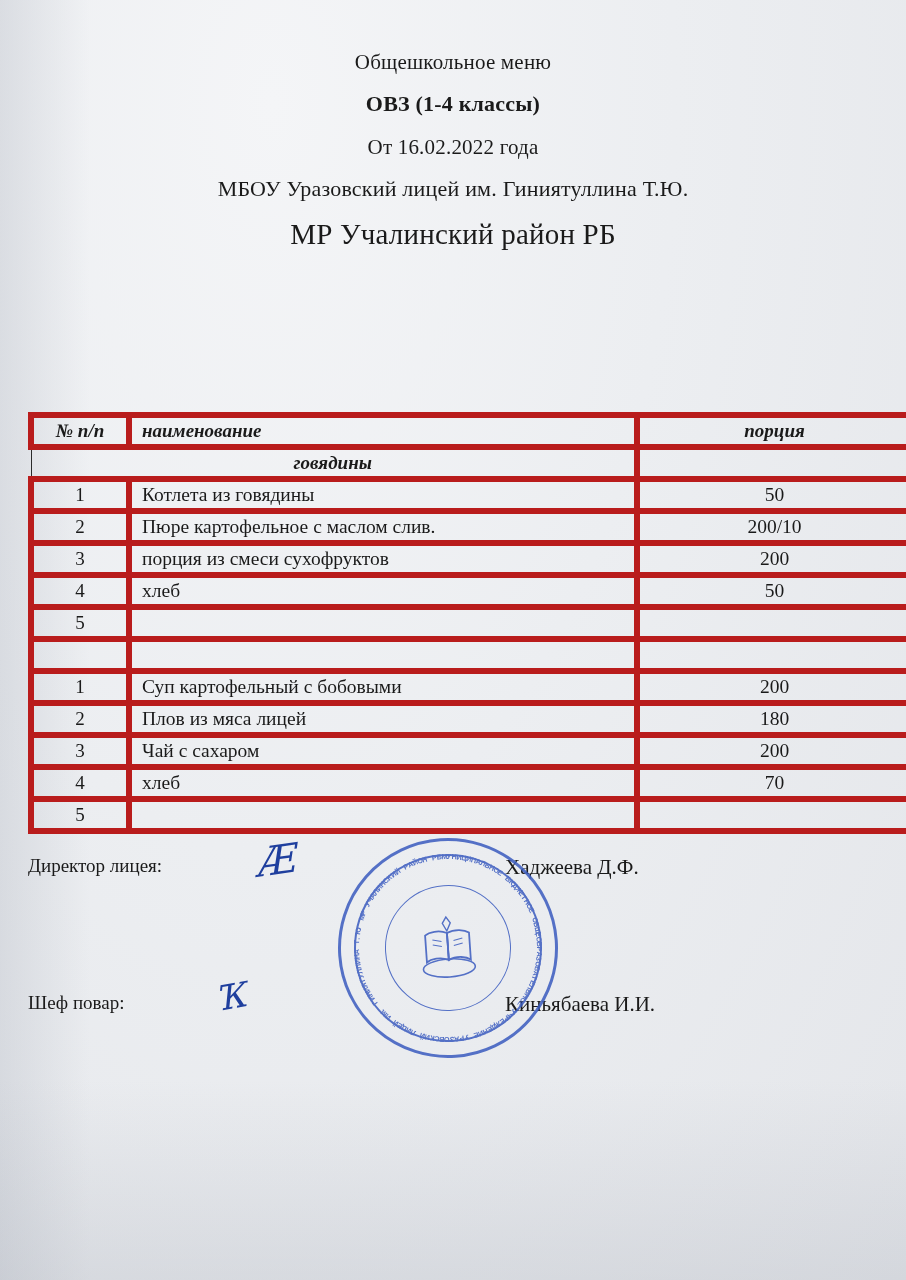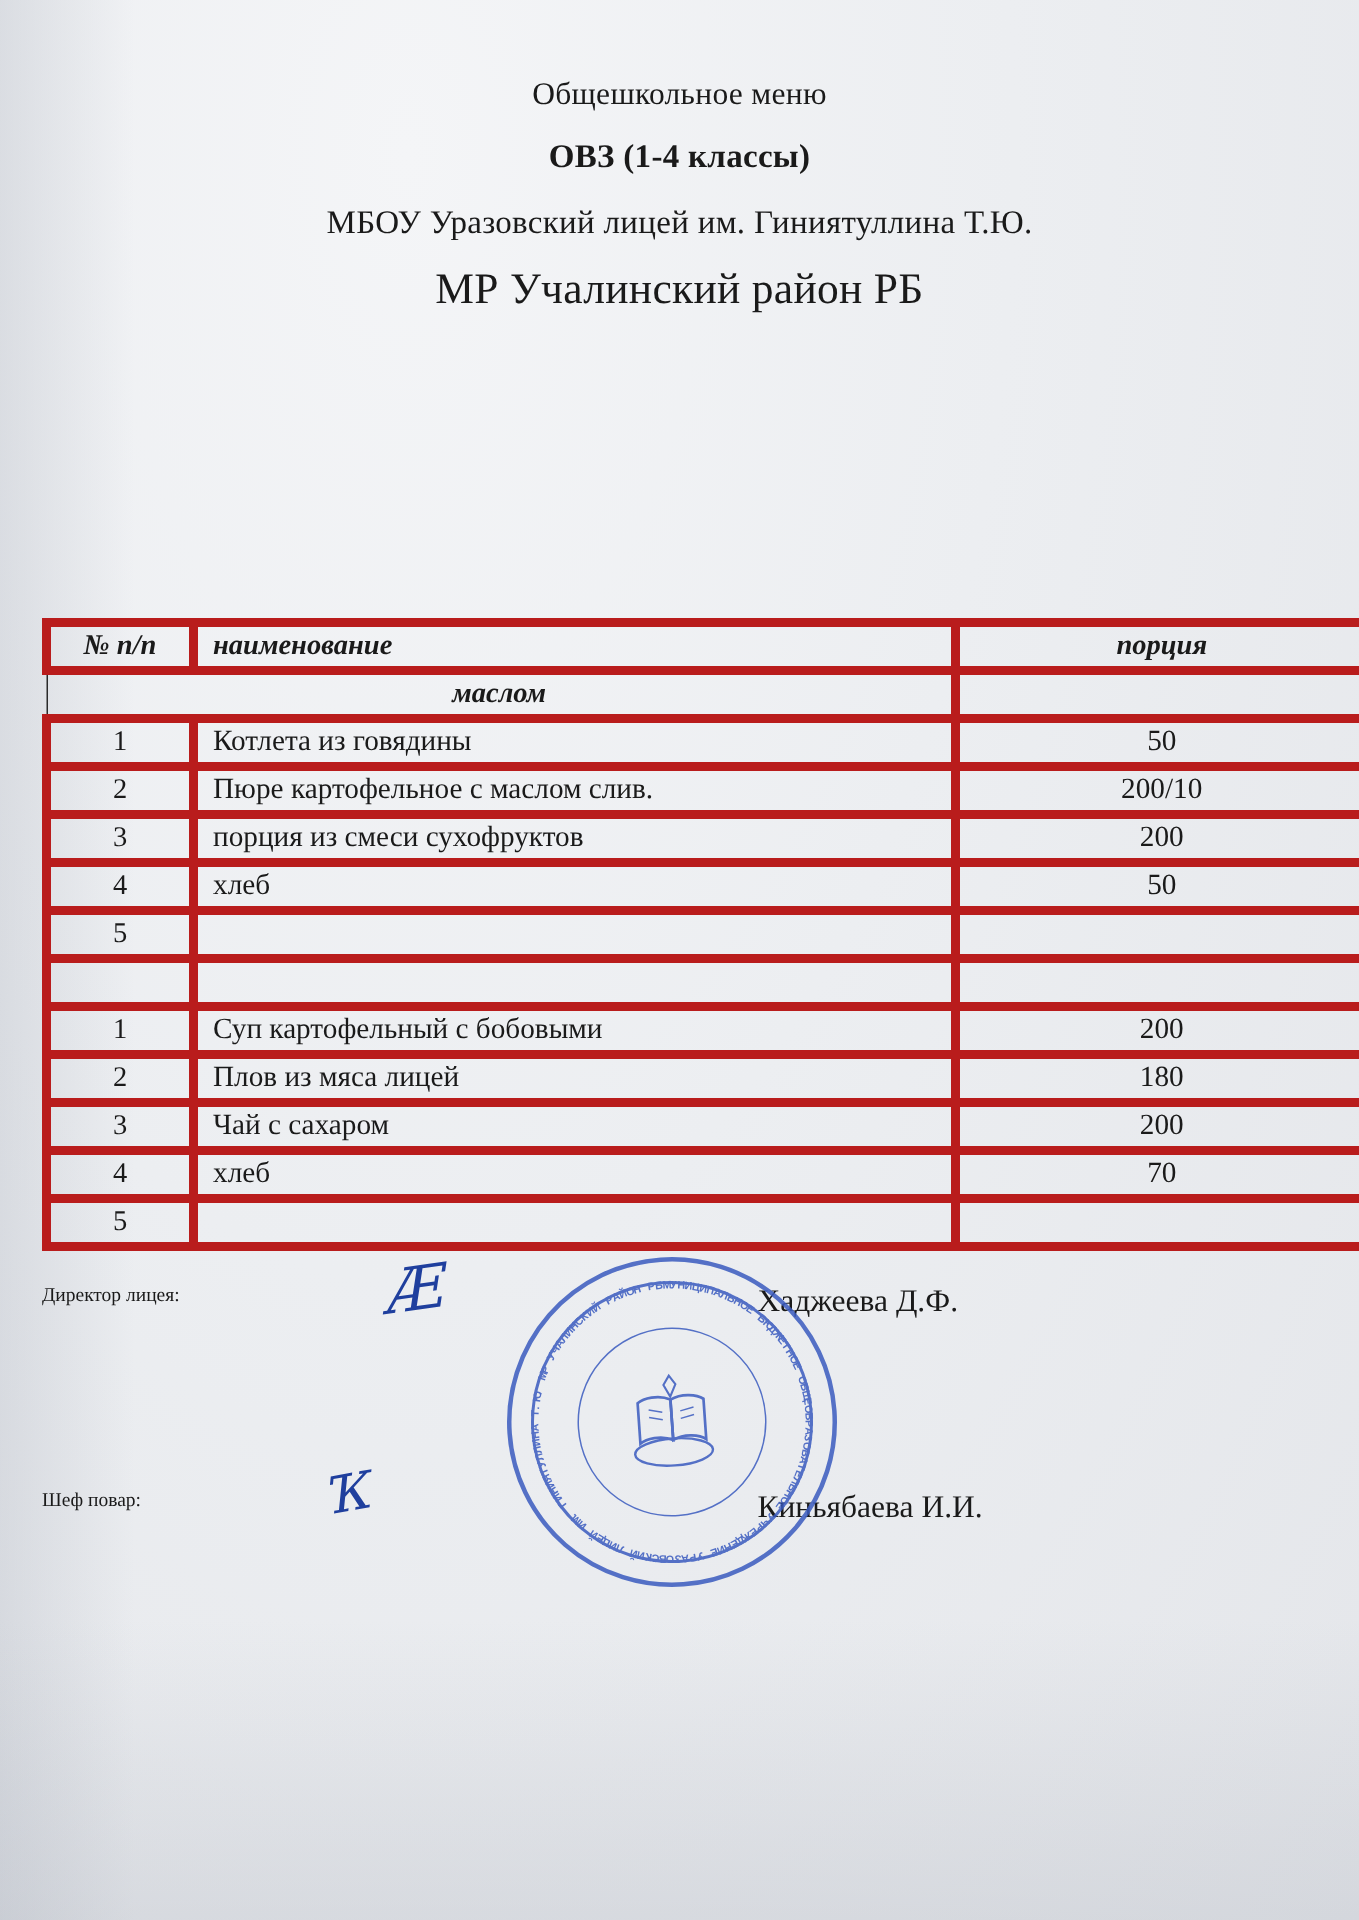--- a/index.html
+++ b/index.html
@@ -106,21 +106,21 @@
   }
   .sign-director { top: 855px; }
   .sign-chef { top: 992px; }
   .sign-row {
     position: relative;
     height: 40px;
   }
   .sign-label {
     position: absolute;
     left: 28px;
-    font-size: 13px;
+    font-size: 19px;
   }
   .sign-name {
     position: absolute;
     left: 505px;
     font-size: 21px;
   }
   .sign-mark {
     position: absolute;
     color: #1f3f9e;
     font-family: "DejaVu Serif", serif;
@@ -195,37 +195,38 @@
 
 <div class="paper"></div>
 <div class="shade-left"></div>
 <div class="shade-bottom"></div>
 
 <div class="content">
 
   <div class="header">
     <p class="line l1">Общешкольное меню</p>
     <p class="line l2">ОВЗ  (1-4 классы)</p>
+    <p class="line l3">От 16.02.2022 года</p>
     <p class="line l4">МБОУ Уразовский лицей им. Гиниятуллина Т.Ю.</p>
     <p class="line l5">МР Учалинский район РБ</p>
   </div>
 
   <div class="table-wrap">
     <table class="menu">
       <thead>
         <tr>
           <th class="col-num">№ п/п</th>
           <th class="col-name" style="text-align:left">наименование</th>
           <th class="col-portion">порция</th>
         </tr>
       </thead>
       <tbody>
 
         <tr class="section-row">
-          <td class="sec-label" colspan="2">маслом</td>
+          <td class="sec-label" colspan="2">говядины</td>
           <td></td>
         </tr>
 
         <tr>
           <td class="col-num">1</td>
           <td class="col-name">Котлета из говядины</td>
           <td class="col-portion">50</td>
         </tr>
         <tr>
           <td class="col-num">2</td>

